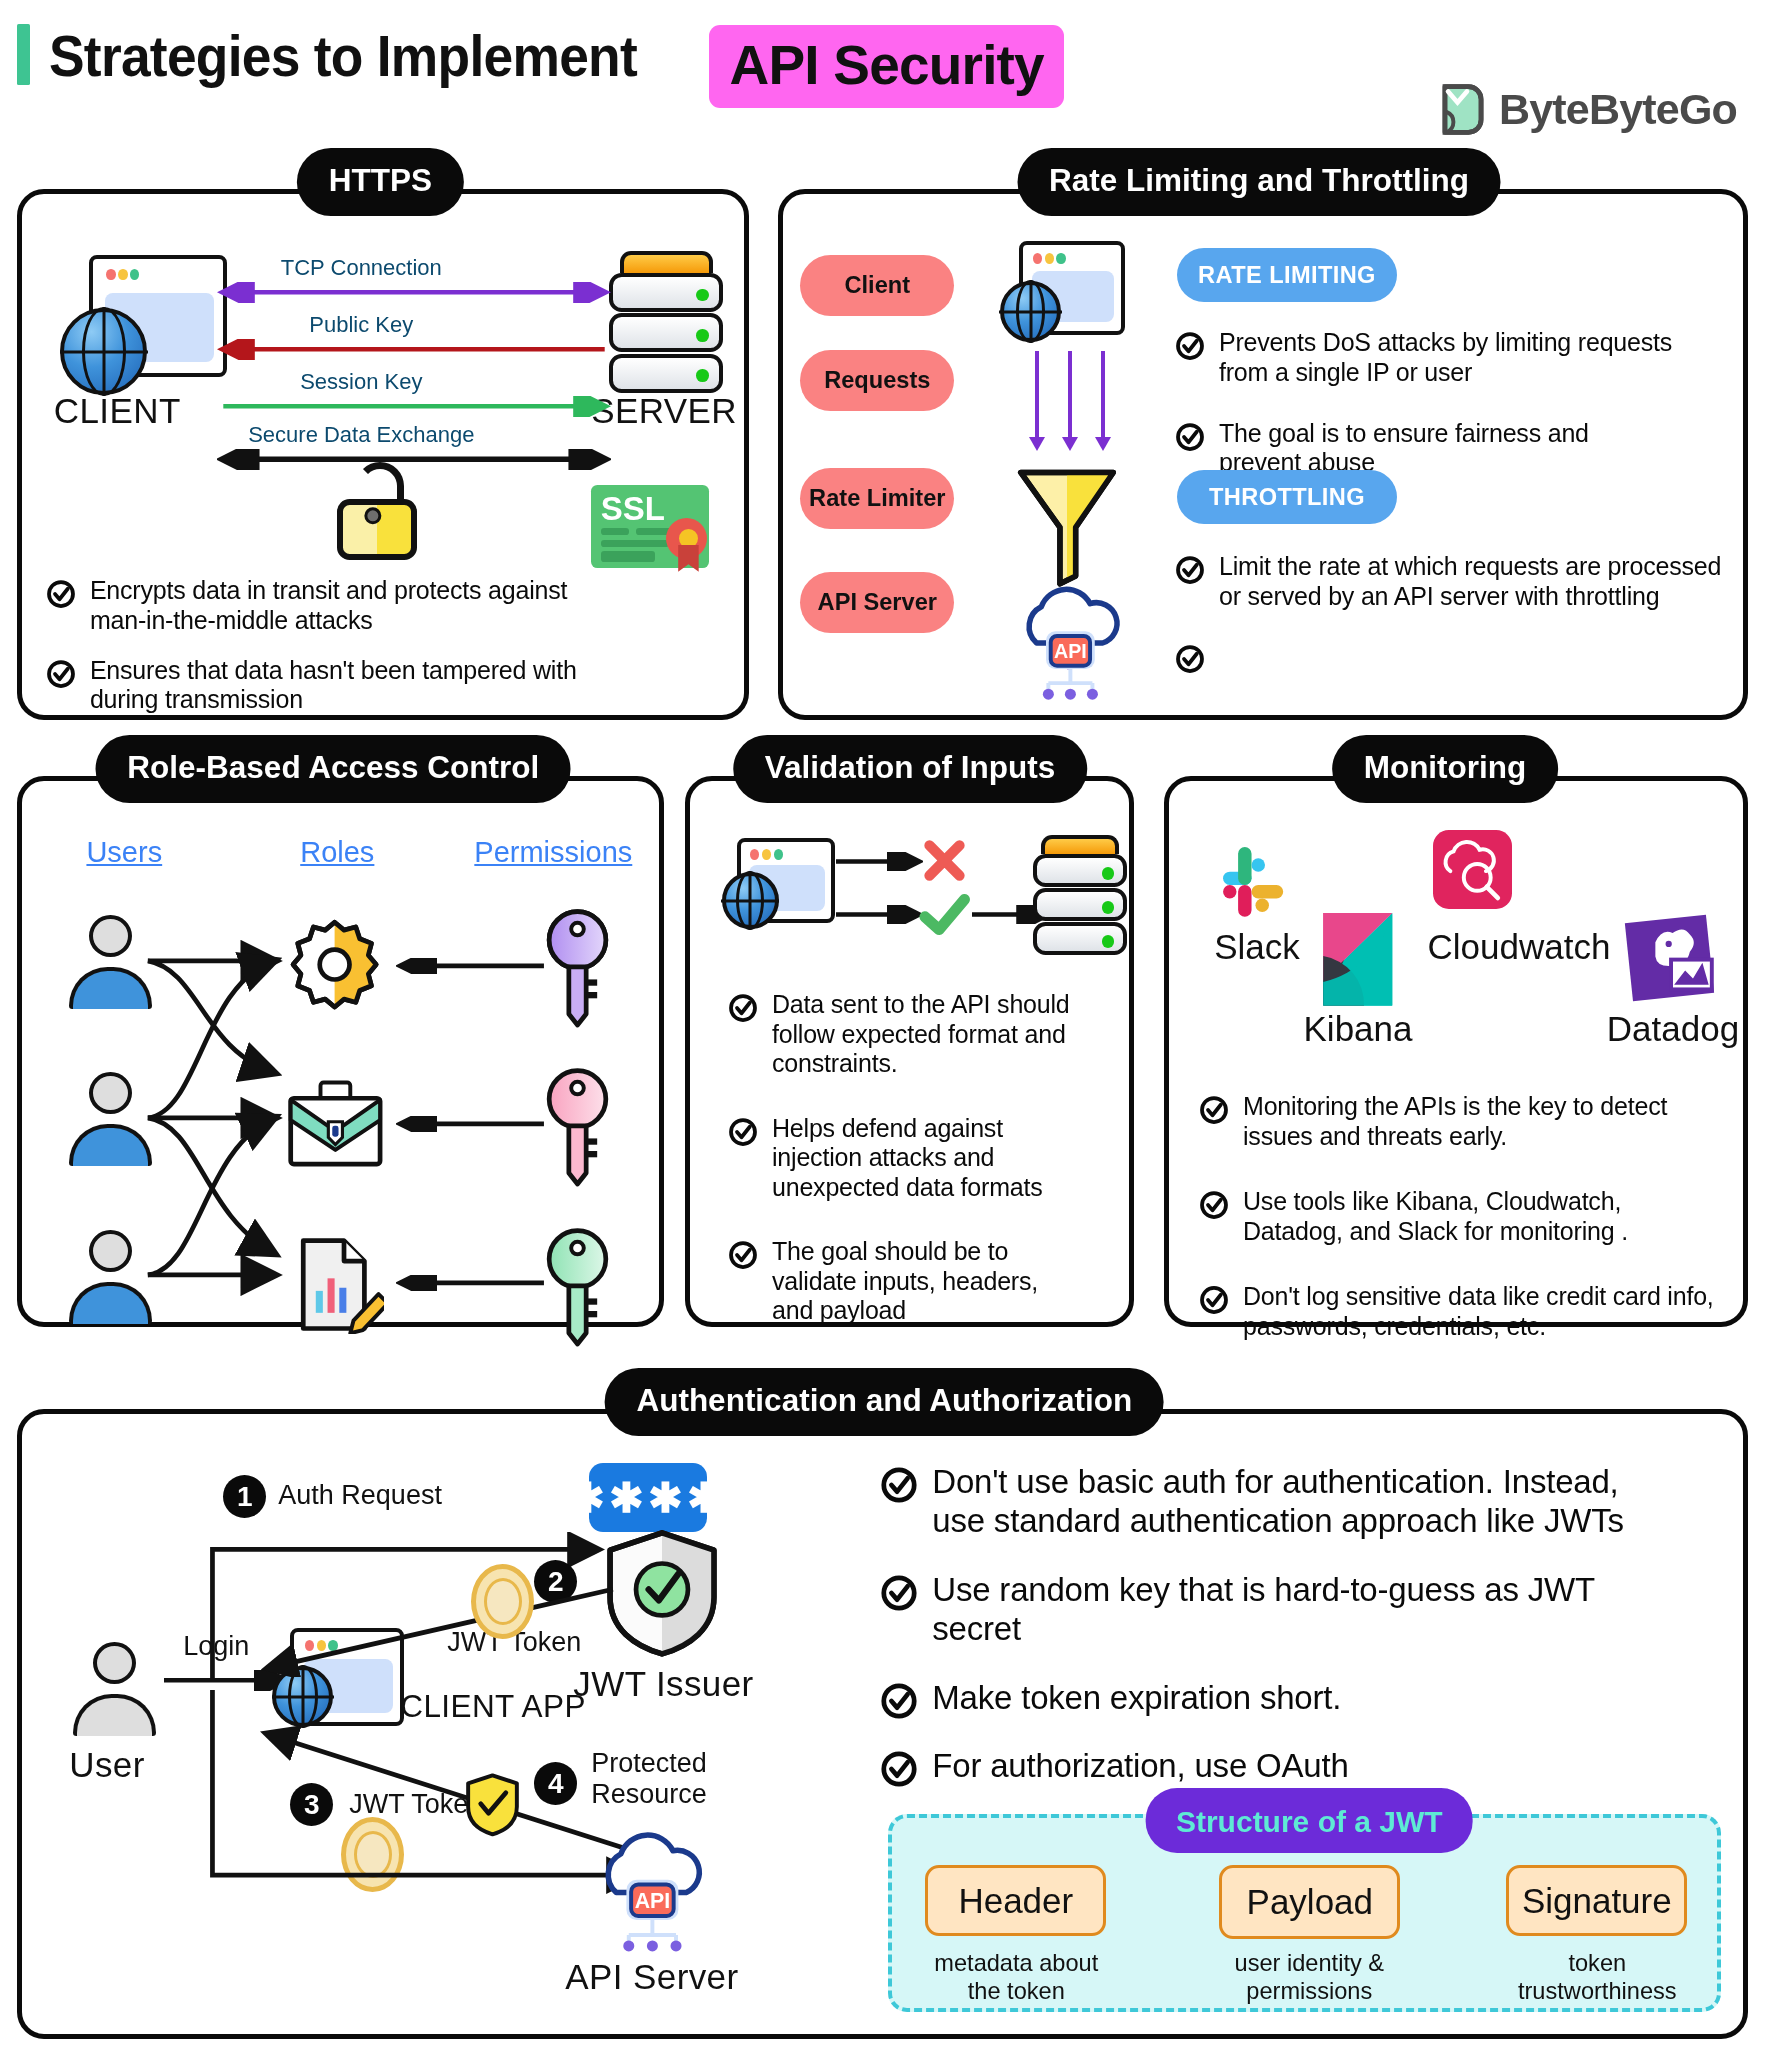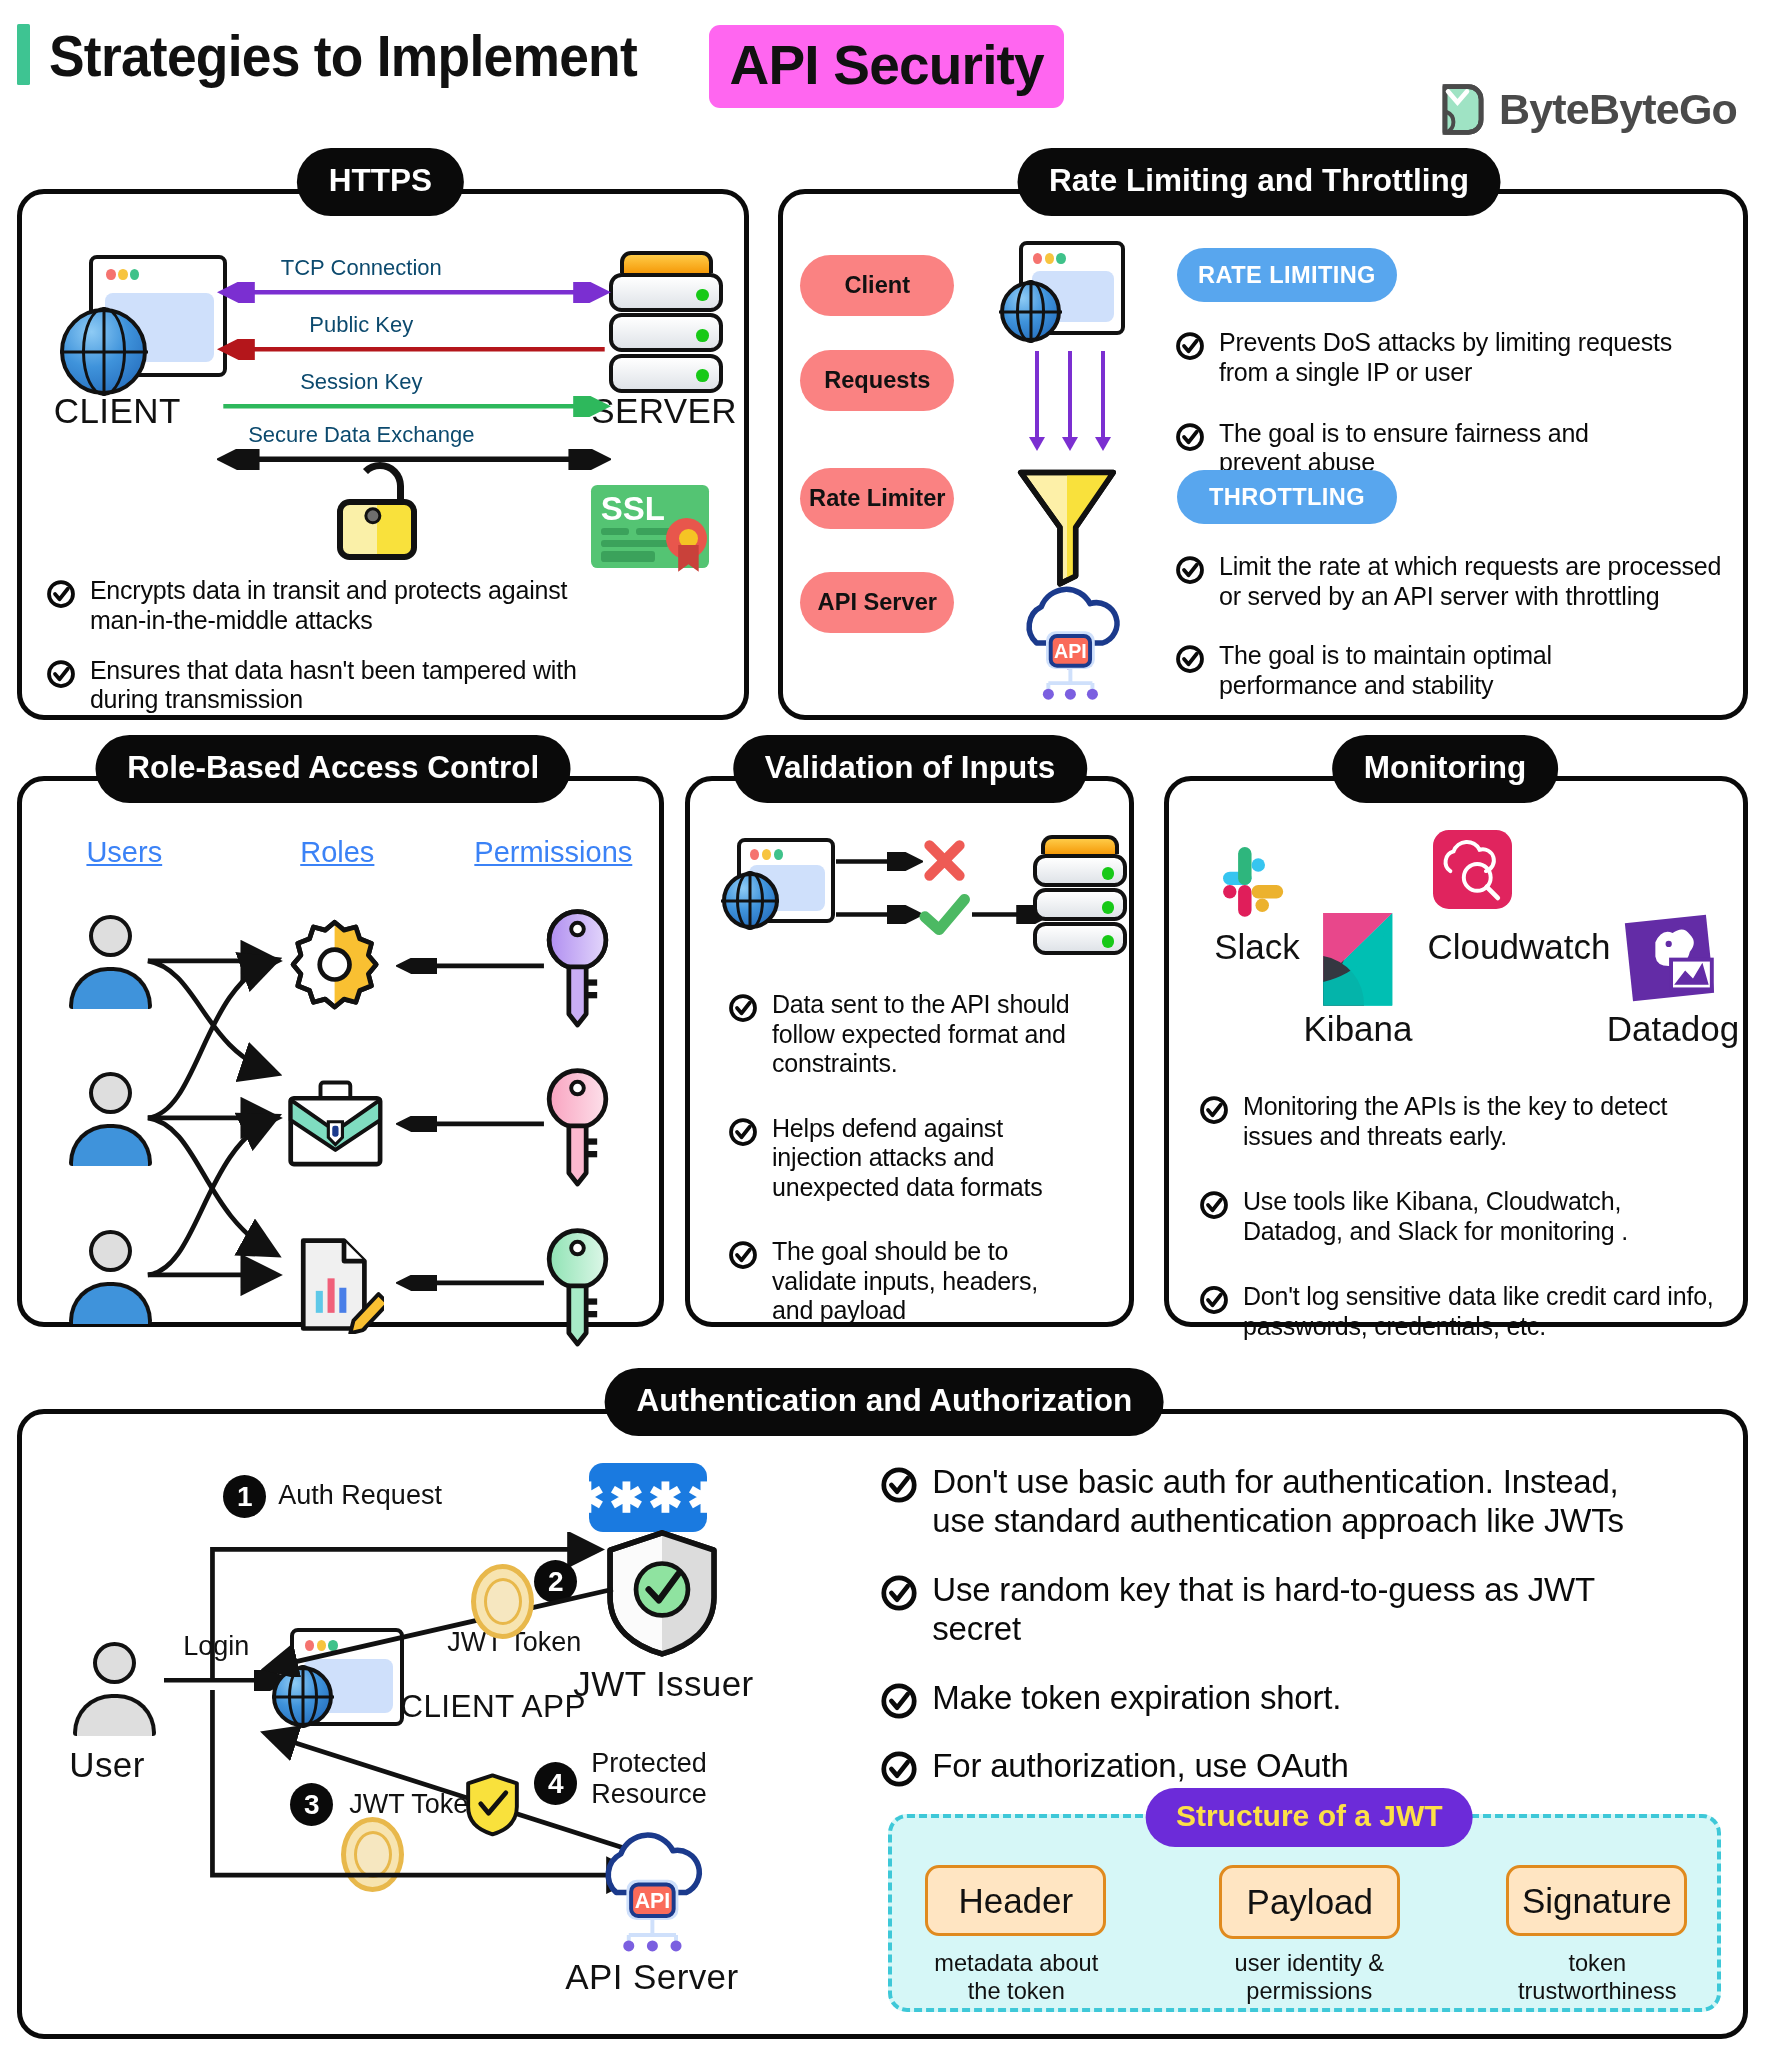--- a/index.html
+++ b/index.html
@@ -210,22 +210,22 @@
     background: #0a0a0a; color: #fff; font-size: 28px; font-weight: bold;
     display:flex; align-items:center; justify-content:center;
     font-family: "Liberation Sans", sans-serif;
   }
   .flow-label { position:absolute; font-size:27px; color:#111; white-space:nowrap; }
   .jwt-box {
     position: absolute; background: #d6f7f7; border: 4.7px dashed #3ec8d8; border-radius: 19px;
   }
   .jwt-title {
     position:absolute; transform: translateX(-50%);
-    background: #6c2bd9; color: #fde047; border-radius: 31.5px;
-    font-size: 30px; font-weight: bold; padding: 11px 30px 14px 30px; white-space: nowrap;
+    background: #6c2bd9; color: #5eead4; border-radius: 31.5px;
+    font-size: 30px; font-weight: bold; padding: 17px 30px 14px 30px; white-space: nowrap;
     font-family: "Liberation Sans Narrow","Liberation Sans", sans-serif;
     z-index: 4;
   }
   .jwt-part {
     position:absolute; background:#ffe5c2; border:3.9px solid #e08a1e; border-radius:14px;
     display:flex; align-items:center; justify-content:center;
     font-size:35px; color:#111;
     font-family: "Liberation Sans Narrow","Liberation Sans", sans-serif;
   }
   .jwt-desc {
@@ -440,21 +440,20 @@
             <circle cx="20" cy="20" r="16" fill="none" stroke="#0a0a0a" stroke-width="5"></circle>
             <path d="M12 20 L18 27 L29 13" fill="none" stroke="#0a0a0a" stroke-width="5" stroke-linecap="round" stroke-linejoin="round"></path>
           </svg>
         <div class="bullet-text" style="width:520px;">Limit the rate at which requests are processed or served by an API server with throttling</div>
       </div>
       <div class="bullet" style="margin-top:30px;">
         <svg class="check" viewBox="0 0 40 40">
             <circle cx="20" cy="20" r="16" fill="none" stroke="#0a0a0a" stroke-width="5"></circle>
             <path d="M12 20 L18 27 L29 13" fill="none" stroke="#0a0a0a" stroke-width="5" stroke-linecap="round" stroke-linejoin="round"></path>
           </svg>
-        <div class="bullet-text" style="width:441px;">The goal is to maintain optimal performance and stability</div>
       </div>
     </div>
   </div>
 
   <div class="panel" style="left:17.3px; top:776px; width:647px; height:551px;">
     <div class="panel-title" style="left:311px; top:-46px;">Role-Based Access Control</div>
 
     <div class="col-head" style="left:102px; top:55px;">Users</div>
     <div class="col-head" style="left:315px; top:55px;">Roles</div>
     <div class="col-head" style="left:531px; top:55px;">Permissions</div>

